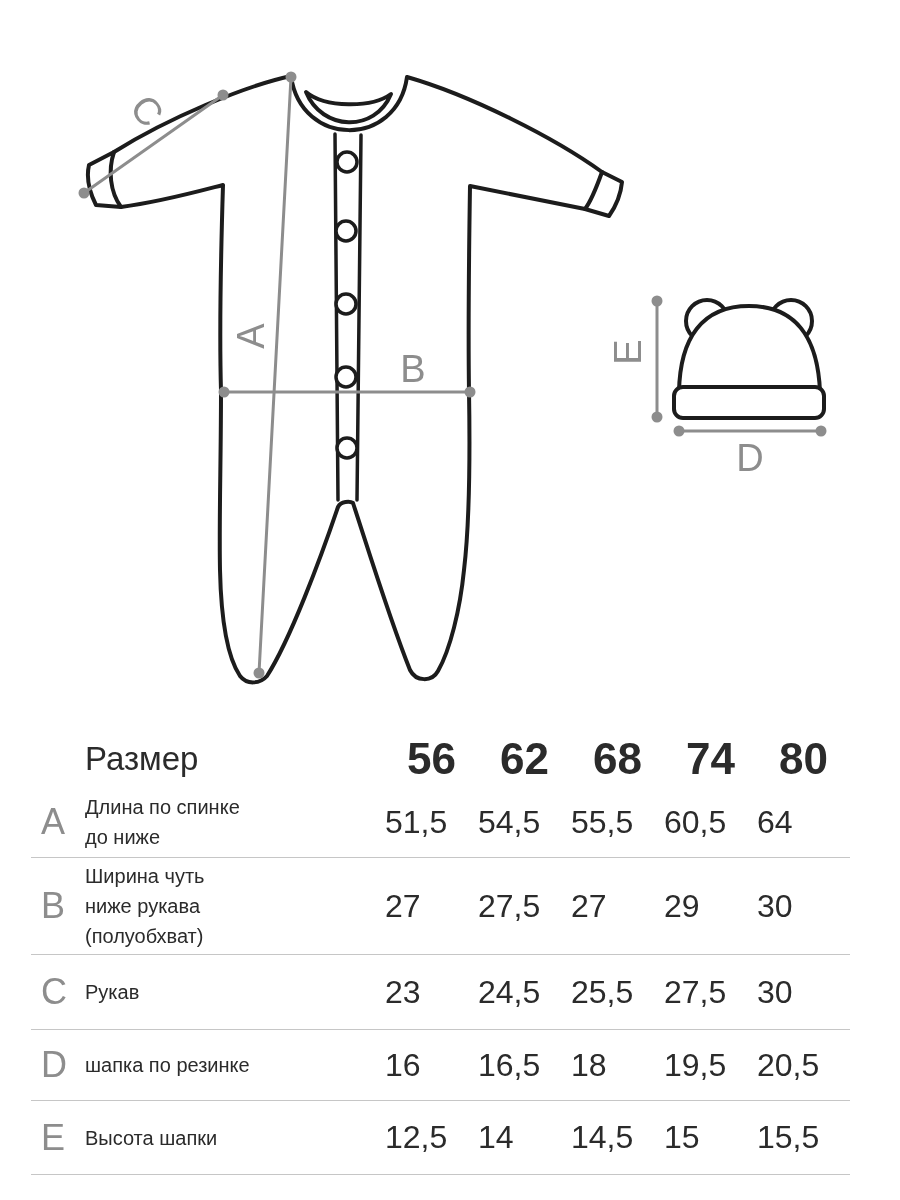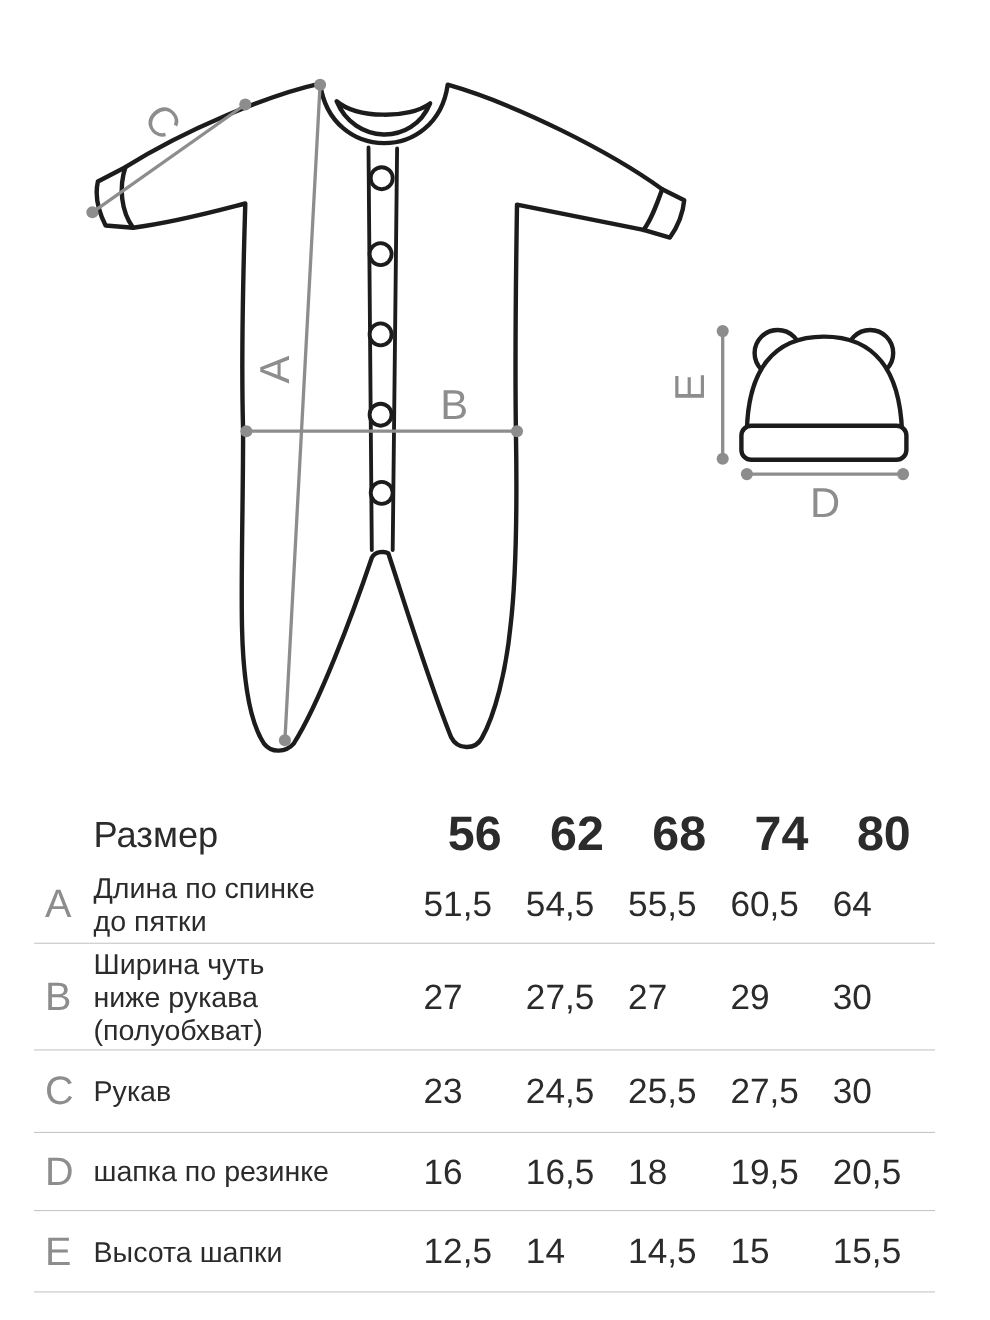--- a/index.html
+++ b/index.html
@@ -24,21 +24,21 @@
   .trow.bordered{border-bottom:1px solid #c6c6c6;}
   .trow.h-header{height:57px;}
   .trow.h-a{height:70px;}
   .trow.h-b{height:96px;}
   .trow.h-c{height:74px;}
   .trow.h-d{height:70px;}
   .trow.h-e{height:73px;}
   .cell-letter{
     color:#8d8d8d;font-size:36px;padding-left:10px;line-height:1;
   }
-  .cell-label{font-size:26px;line-height:30px;padding-right:6px;}
+  .cell-label{font-size:20px;line-height:30px;padding-right:6px;}
   .cell-title{font-size:33px;font-weight:400;}
   .cell-val{font-size:32px;text-align:left;white-space:nowrap;}
   .cell-size{font-size:44px;text-align:center;font-weight:bold;}
 </style>
 </head>
 <body>
 
 <div class="canvas">
 
   <div class="figure">
@@ -144,21 +144,21 @@
       <div class="cell-size">62</div>
       <div class="cell-size">68</div>
       <div class="cell-size">74</div>
       <div class="cell-size">80</div>
     </div>
 
     <div class="trow bordered h-a">
       <div class="cell-letter">A</div>
       <div class="cell-label">
         <div>Длина по спинке</div>
-        <div>до пятки</div>
+        <div>до ниже</div>
       </div>
       <div class="cell-val">51,5</div>
       <div class="cell-val">54,5</div>
       <div class="cell-val">55,5</div>
       <div class="cell-val">60,5</div>
       <div class="cell-val">64</div>
     </div>
 
     <div class="trow bordered h-b">
       <div class="cell-letter">B</div>

